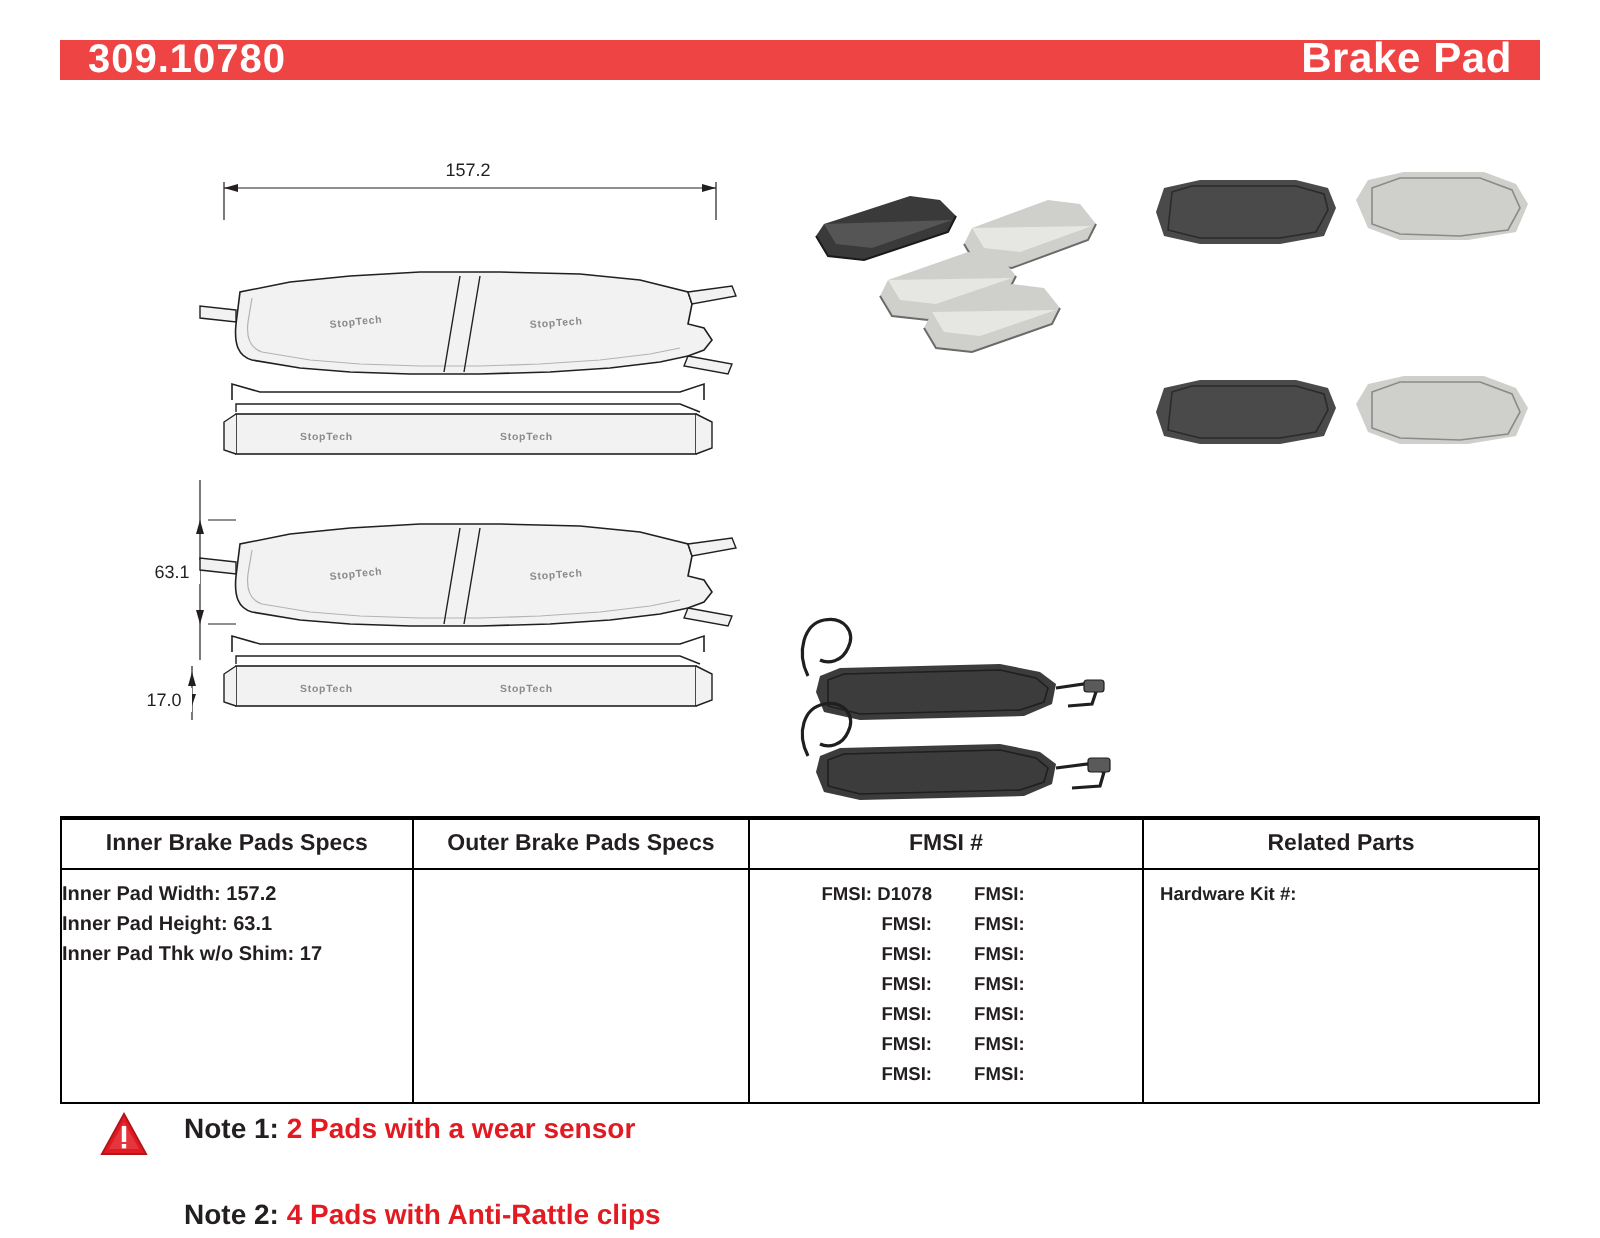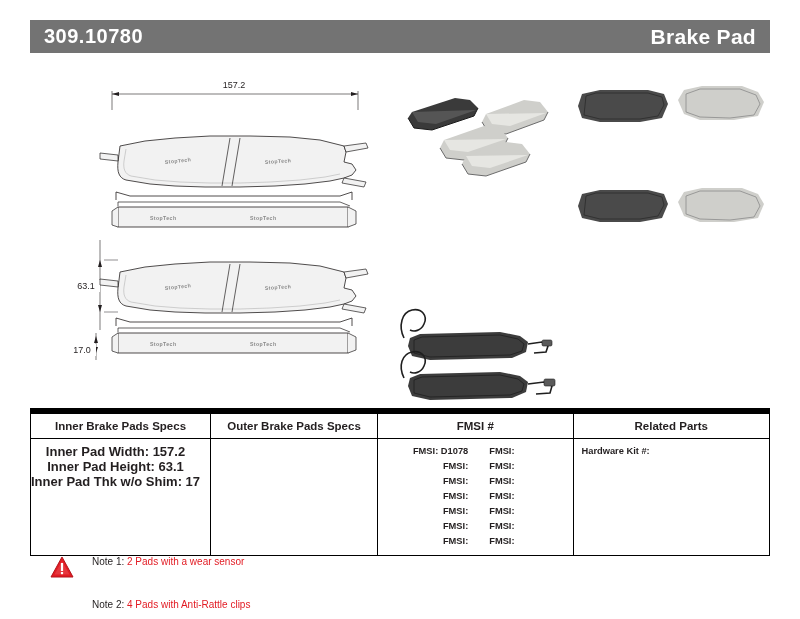--- a/index.html
+++ b/index.html
@@ -11,22 +11,22 @@
     font-family: "Liberation Sans", sans-serif;
     color: #231f20;
     position: relative;
     overflow: hidden;
   }
 
   
   .header {
     position: absolute;
     left: 30px; top: 20px;
-    width: 740px; height: 33px;
-    background: #737373;
+    width: 740px; height: 20px;
+    background: #ef4444;
     display: flex;
     align-items: center;
     justify-content: space-between;
     padding: 0 14px;
   }
   .header .part-number {
     color: #ffffff;
     font-size: 20px;
     font-weight: bold;
     letter-spacing: 0.5px;
@@ -61,44 +61,44 @@
 
   
   .tables {
     position: absolute;
     left: 30px; top: 408px;
     width: 740px;
     display: flex;
   }
   .tcol {
     border-left: 1px solid #000;
-    border-top: 6px solid #000000;
+    border-top: 2px solid #000000;
     border-bottom: 1px solid #000;
   }
   .tcol:last-child { border-right: 1px solid #000; }
   .tcol.c1 { width: 183px; }
   .tcol.c2 { width: 175px; }
   .tcol.c3 { width: 205px; }
   .tcol.c4 { width: 207px; }
 
   .thead {
     height: 25px;
     border-bottom: 1px solid #000;
     display: flex;
     align-items: center;
     justify-content: center;
     font-size: 11.5px;
     font-weight: bold;
   }
   .tbody { padding: 5px 0 6px 0; }
 
   .spec-row {
-    font-size: 13px;
-    font-weight: bold;
-    text-align: center;
+    font-size: 10px;
+    font-weight: bold;
+    text-align: left;
     padding-right: 10px;
     line-height: 15px;
     white-space: nowrap;
   }
   .spec-row .val { font-weight: bold; }
 
   .fmsi-body { padding: 5px 0 6px 0; }
   .fmsi-row {
     display: flex;
     font-size: 9.3px;
@@ -134,22 +134,22 @@
     width: 740px;
     height: 50px;
   }
   .warn-icon {
     position: absolute;
     left: 20px; top: 8px;
     width: 24px; height: 22px;
   }
   .note-line {
     position: absolute;
-    font-size: 10px;
-    font-weight: normal;
+    font-size: 14px;
+    font-weight: bold;
     white-space: nowrap;
   }
   .note-line .lbl { color: #231f20; }
   .note-line .txt { color: #e21b23; }
   .note1 { left: 62px; top: 8px; }
   .note2 { left: 62px; top: 26px; margin-top: 25px; }
 </style>
 </head>
 <body>
 

